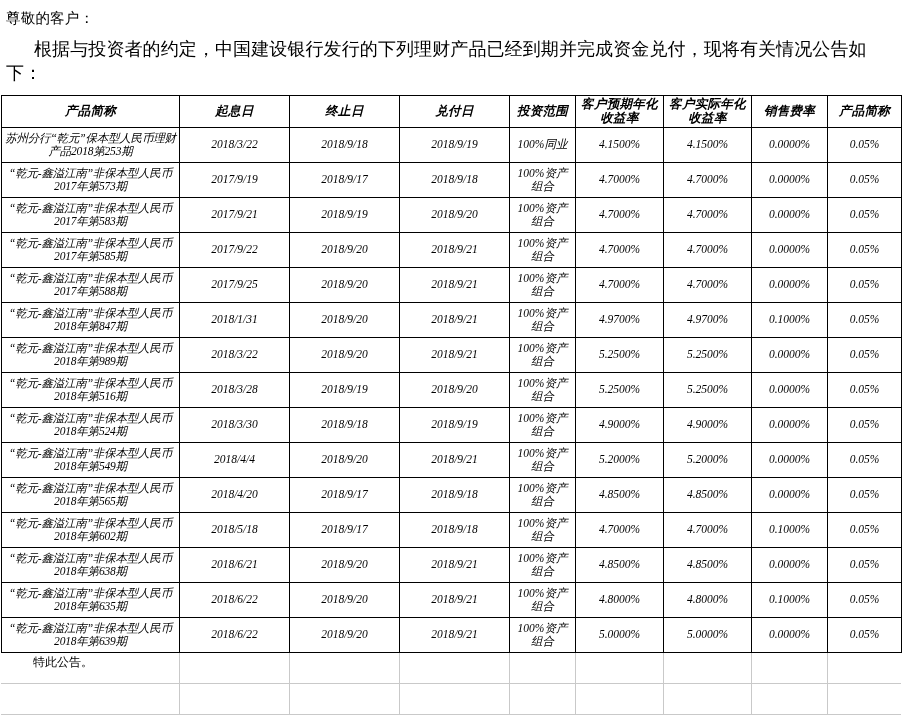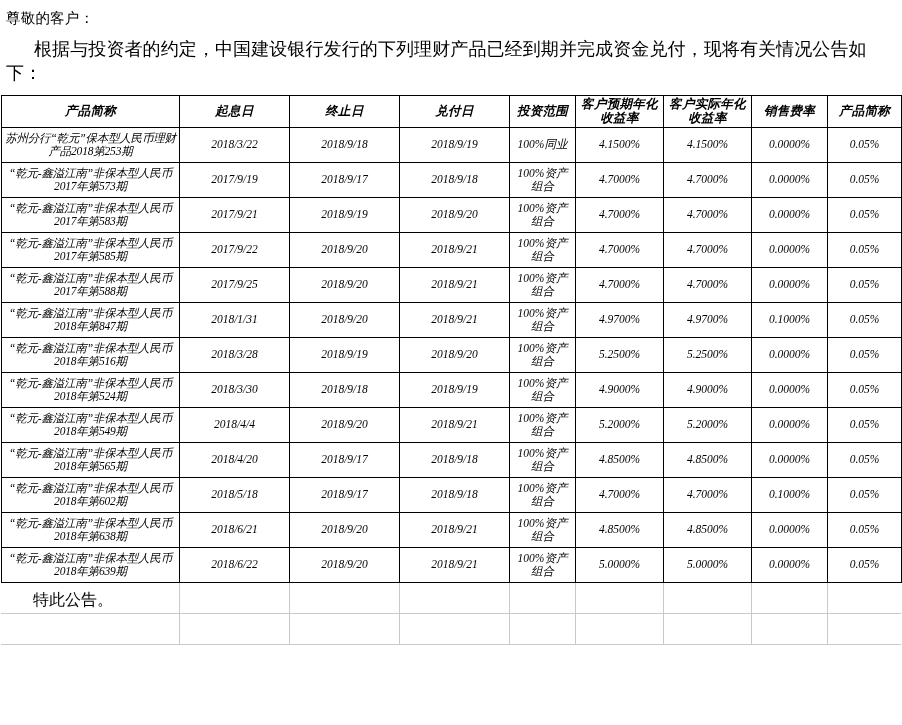--- a/index.html
+++ b/index.html
@@ -93,22 +93,22 @@
   .footer-row .vline {
     position: absolute;
     top: 0;
     bottom: 0;
     width: 0;
     border-left: 1px solid #c9c9c9;
   }
   .special-notice {
     position: absolute;
     left: 32px;
-    top: 7px;
-    font-size: 16px;
+    top: 1px;
+    font-size: 12px;
   }
 </style>
 </head>
 <body>
 
 <div class="page">
 
   <div class="salutation">尊敬的客户：</div>
   <div class="intro">根据与投资者的约定，中国建设银行发行的下列理财产品已经到期并完成资金兑付，现将有关情况公告如下：</div>
 
@@ -198,20 +198,31 @@
           <td>2018/1/31</td>
           <td>2018/9/20</td>
           <td>2018/9/21</td>
           <td class="scope">100%资产组合</td>
           <td>4.9700%</td>
           <td>4.9700%</td>
           <td>0.1000%</td>
           <td>0.05%</td>
         </tr>
         <tr>
+          <td class="name">“乾元-鑫溢江南”非保本型人民币2018年第989期</td>
+          <td>2018/3/22</td>
+          <td>2018/9/20</td>
+          <td>2018/9/21</td>
+          <td class="scope">100%资产组合</td>
+          <td>5.2500%</td>
+          <td>5.2500%</td>
+          <td>0.0000%</td>
+          <td>0.05%</td>
+        </tr>
+        <tr>
           <td class="name">“乾元-鑫溢江南”非保本型人民币2018年第516期</td>
           <td>2018/3/28</td>
           <td>2018/9/19</td>
           <td>2018/9/20</td>
           <td class="scope">100%资产组合</td>
           <td>5.2500%</td>
           <td>5.2500%</td>
           <td>0.0000%</td>
           <td>0.05%</td>
         </tr>
@@ -261,20 +272,31 @@
         </tr>
         <tr>
           <td class="name">“乾元-鑫溢江南”非保本型人民币2018年第638期</td>
           <td>2018/6/21</td>
           <td>2018/9/20</td>
           <td>2018/9/21</td>
           <td class="scope">100%资产组合</td>
           <td>4.8500%</td>
           <td>4.8500%</td>
           <td>0.0000%</td>
+          <td>0.05%</td>
+        </tr>
+        <tr>
+          <td class="name">“乾元-鑫溢江南”非保本型人民币2018年第635期</td>
+          <td>2018/6/22</td>
+          <td>2018/9/20</td>
+          <td>2018/9/21</td>
+          <td class="scope">100%资产组合</td>
+          <td>4.8000%</td>
+          <td>4.8000%</td>
+          <td>0.1000%</td>
           <td>0.05%</td>
         </tr>
         <tr>
           <td class="name">“乾元-鑫溢江南”非保本型人民币2018年第639期</td>
           <td>2018/6/22</td>
           <td>2018/9/20</td>
           <td>2018/9/21</td>
           <td class="scope">100%资产组合</td>
           <td>5.0000%</td>
           <td>5.0000%</td>

